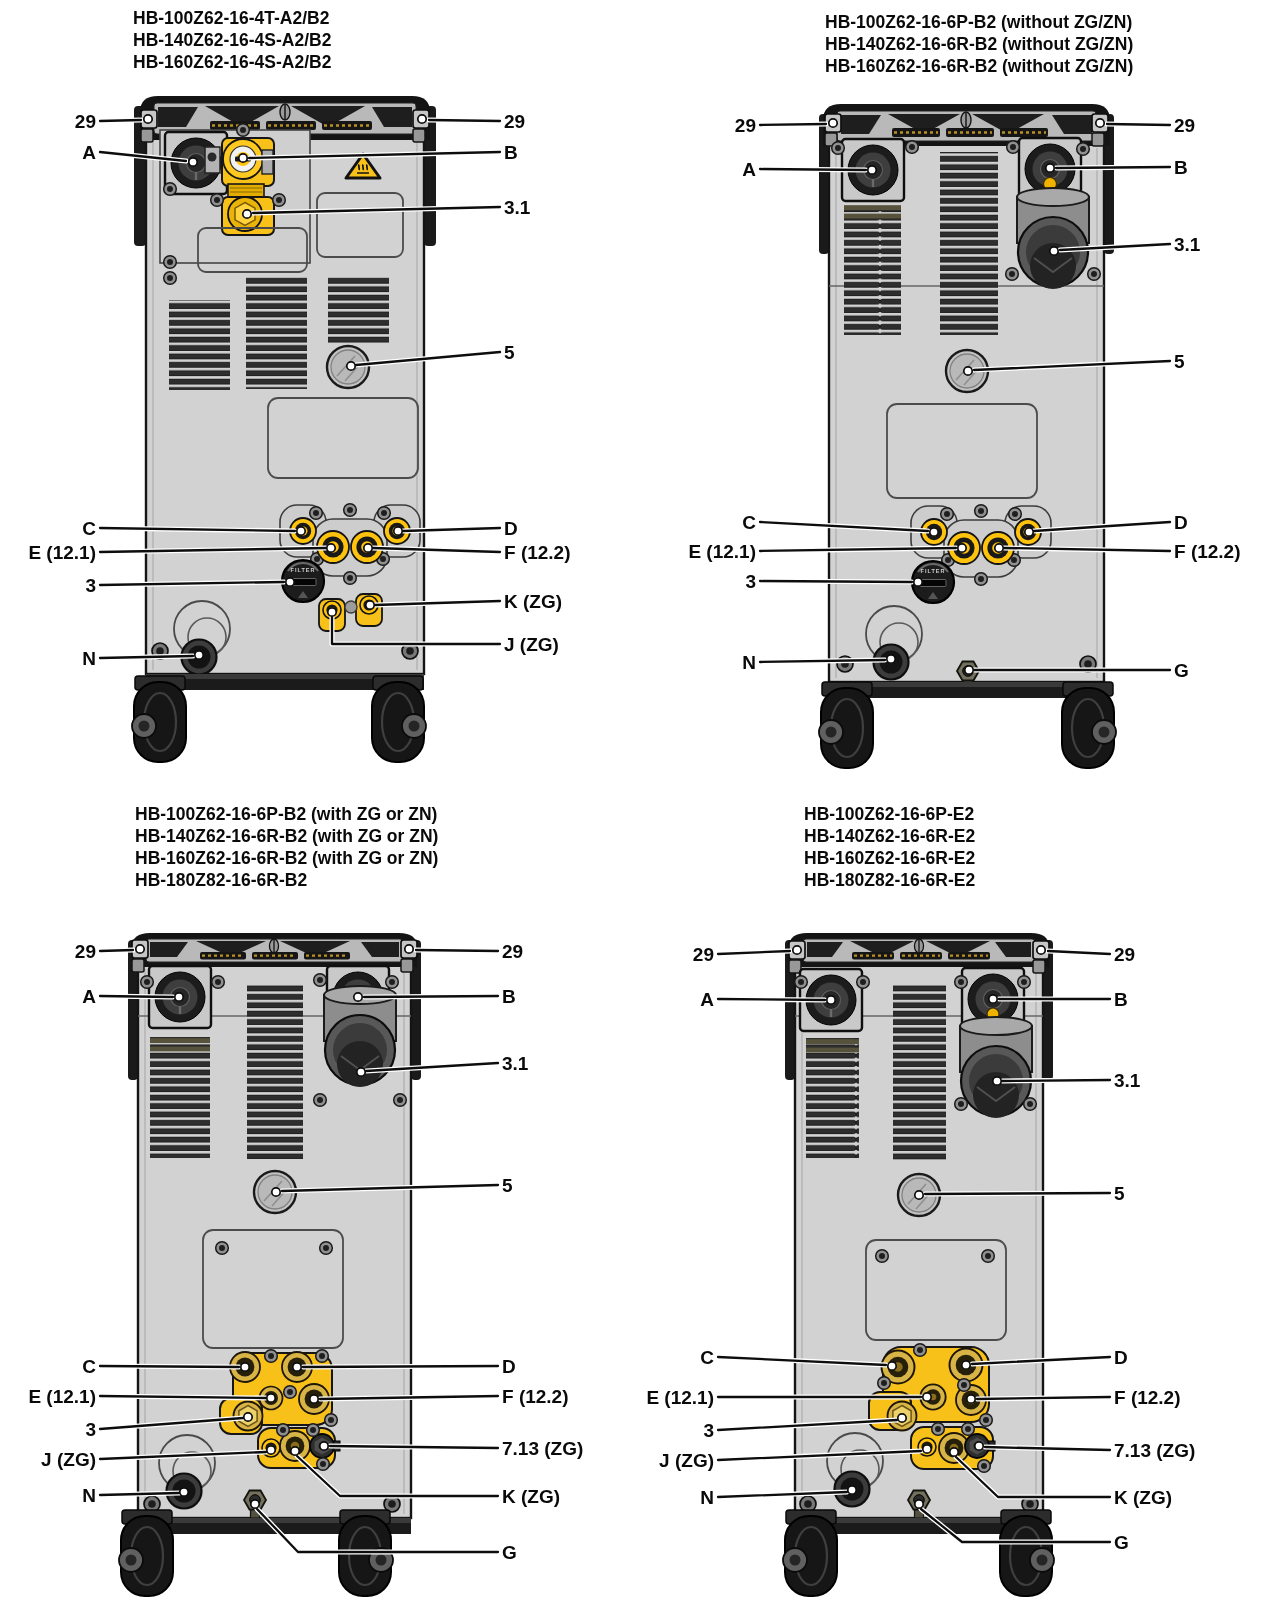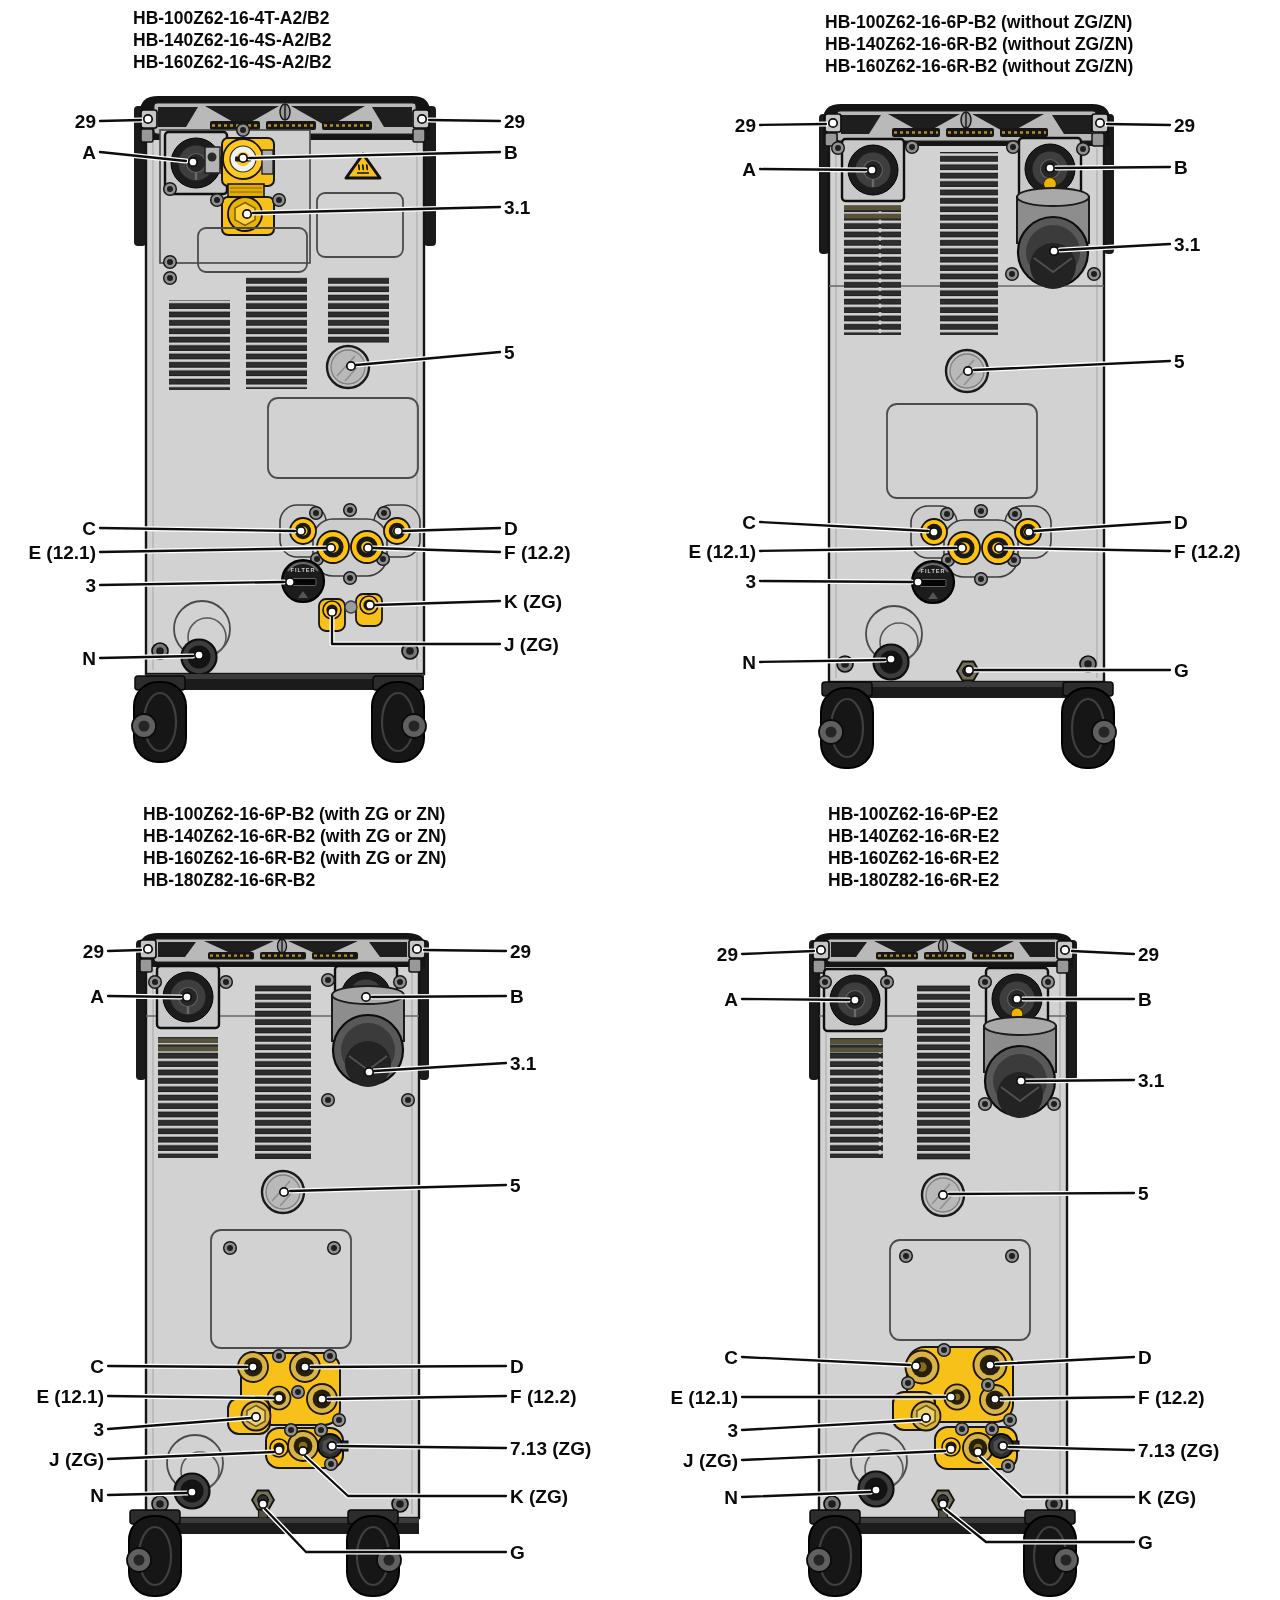--- a/index.html
+++ b/index.html
@@ -1,19 +1,19 @@
 <!DOCTYPE html>
 <html><head>
 <meta charset="utf-8">
 <style>
   html,body{margin:0;padding:0;background:#fff;}
   #page{position:relative;width:1280px;height:1600px;background:#fff;overflow:hidden;
         font-family:"Liberation Sans",sans-serif;}
   .panel{position:absolute;width:640px;height:800px;}
-  #p1{left:0;top:0}#p2{left:640px;top:4px}#p3{left:8px;top:800px}#p4{left:640px;top:800px}
+  #p1{left:0;top:0}#p2{left:640px;top:4px}#p3{left:0;top:800px}#p4{left:616px;top:800px}
   svg{display:block}
   .ttl{font:bold 17.5px "Liberation Sans",sans-serif;fill:#0a0a0a}
   .cl{font:bold 19px "Liberation Sans",sans-serif;fill:#0a0a0a}
   .cas{fill:none;stroke:#ffffff;stroke-width:5;stroke-linejoin:round;stroke-linecap:round}
   .ln{fill:none;stroke:#0d0d0d;stroke-width:2.3;stroke-linejoin:round;stroke-linecap:round}
   .dot{fill:#fff;stroke:#0d0d0d;stroke-width:1.7}
   .seam{stroke:#666;stroke-width:1.4}
   .pnl{fill:none;stroke:#4c4c4c;stroke-width:1.8}
   .body{fill:#d2d2d2;stroke:#141414;stroke-width:2.4}
   .wing{fill:#1a1a1a}

